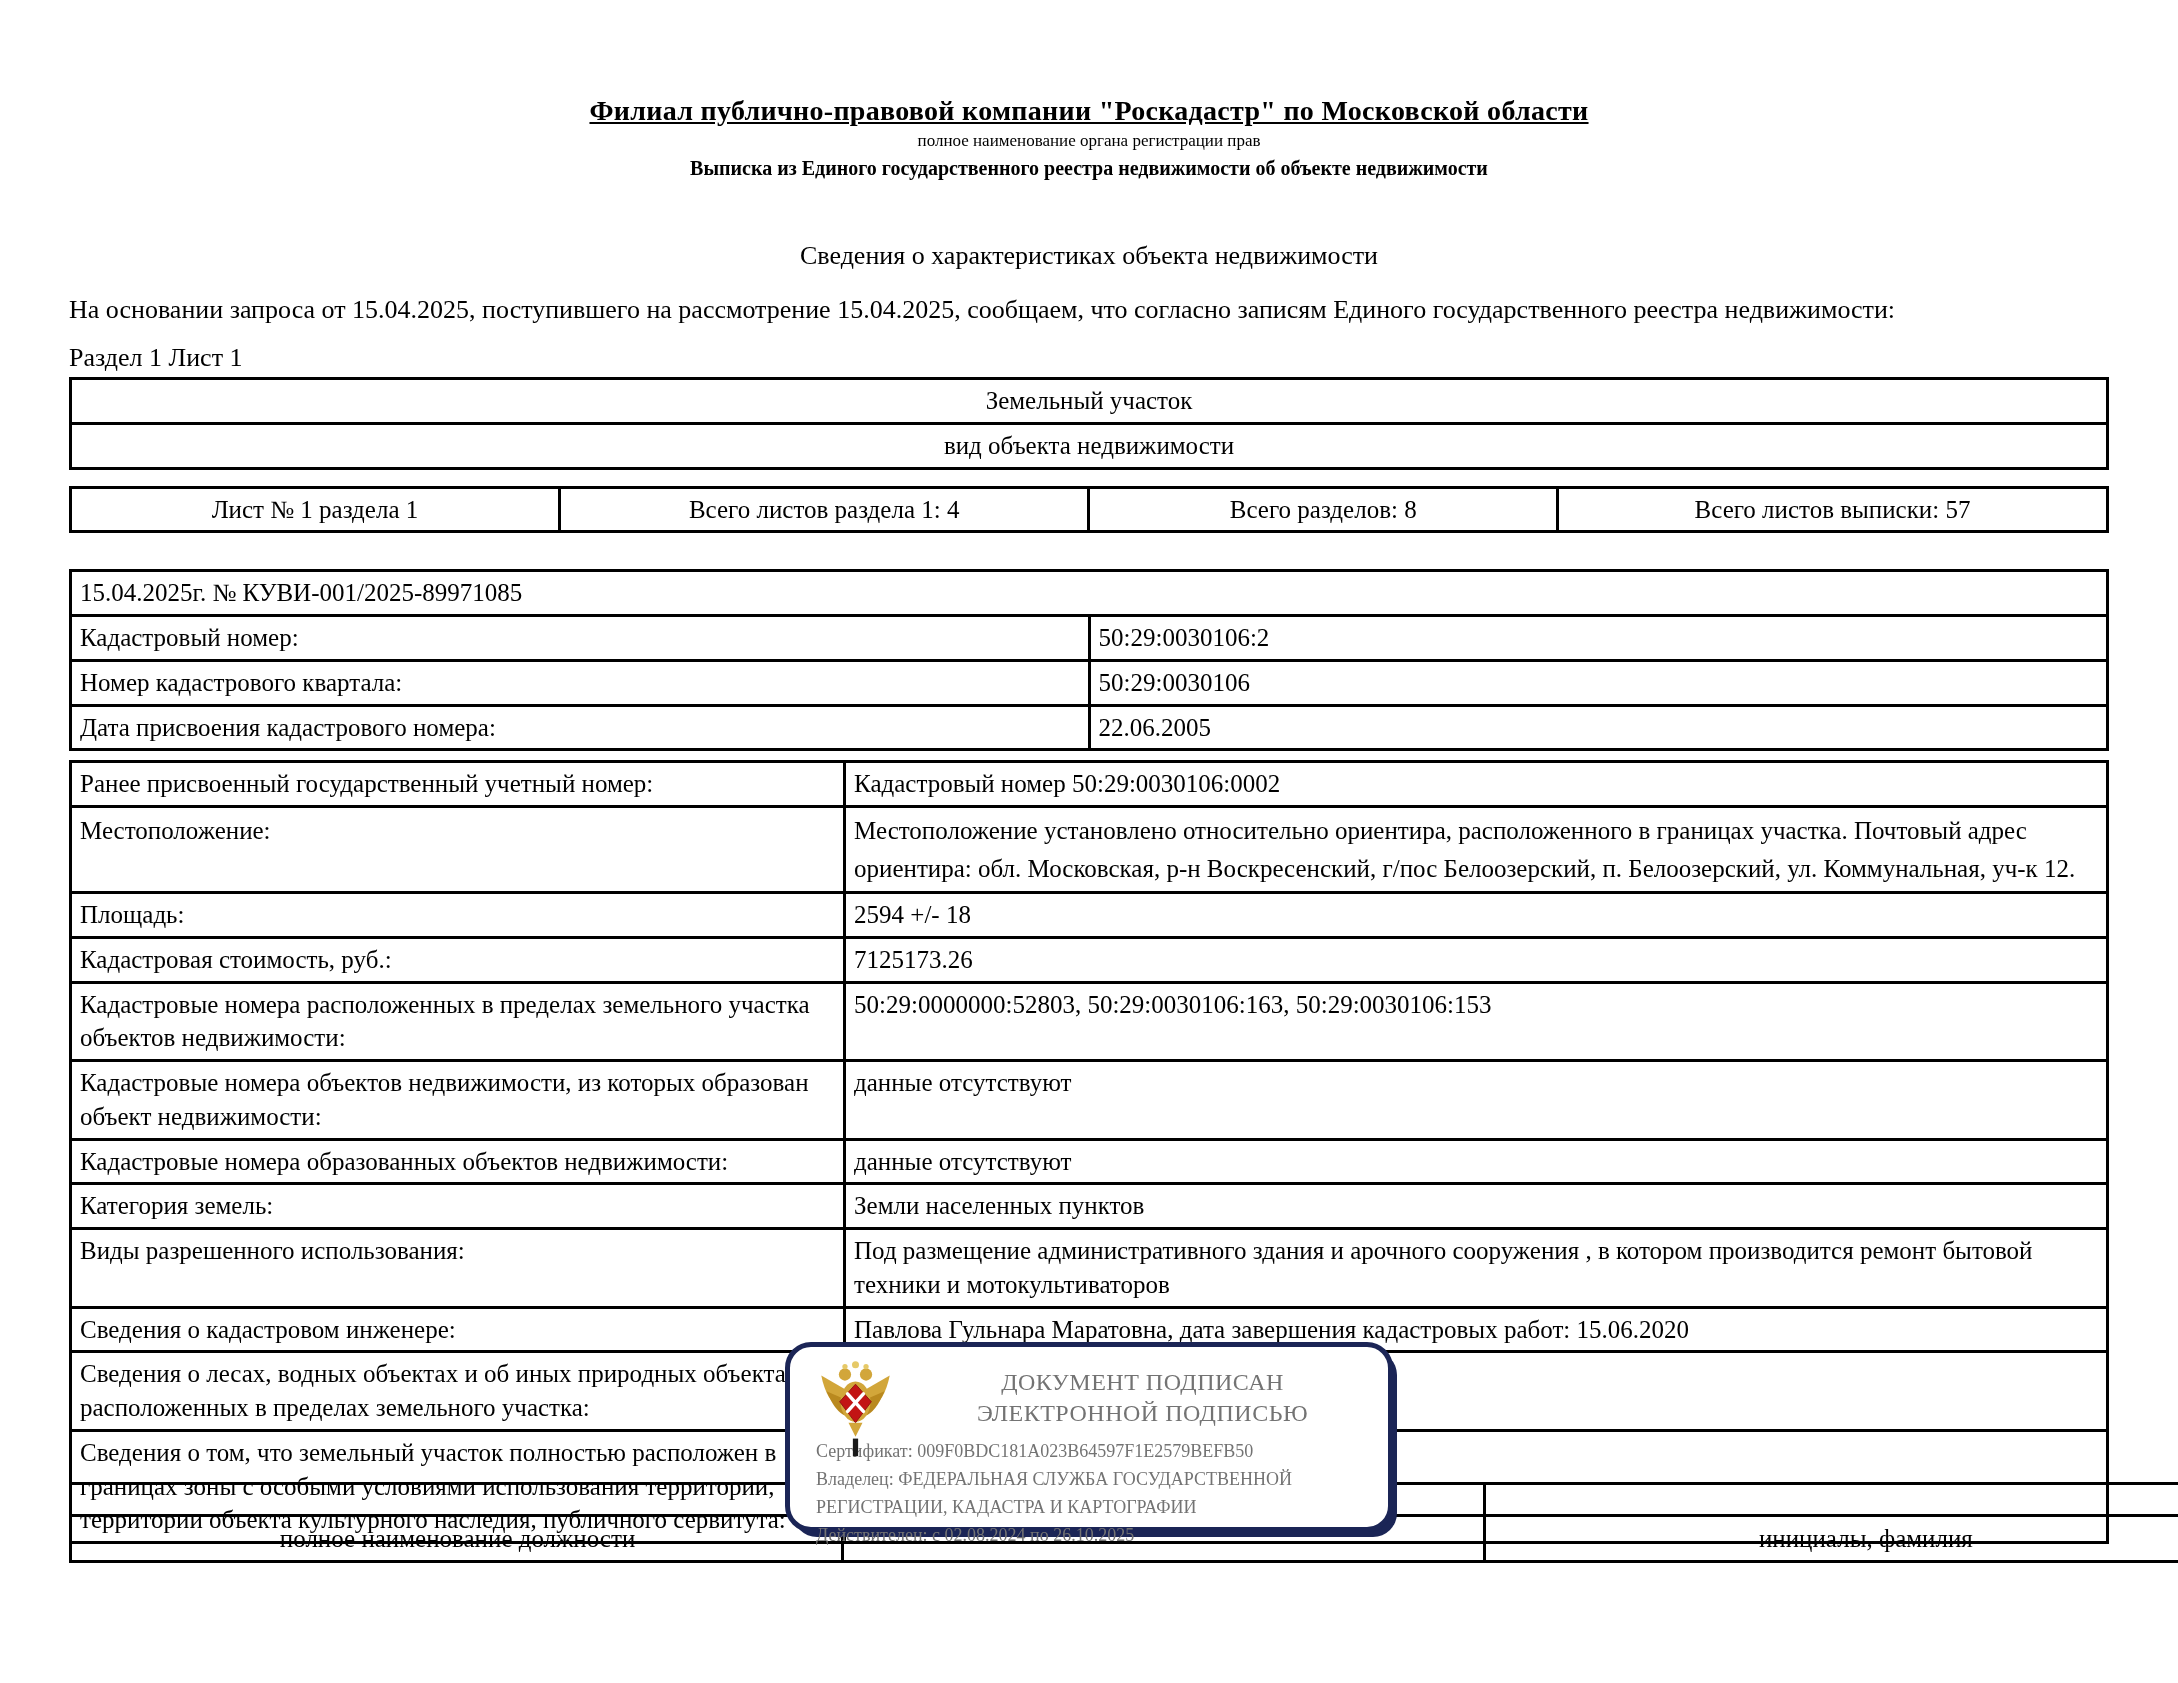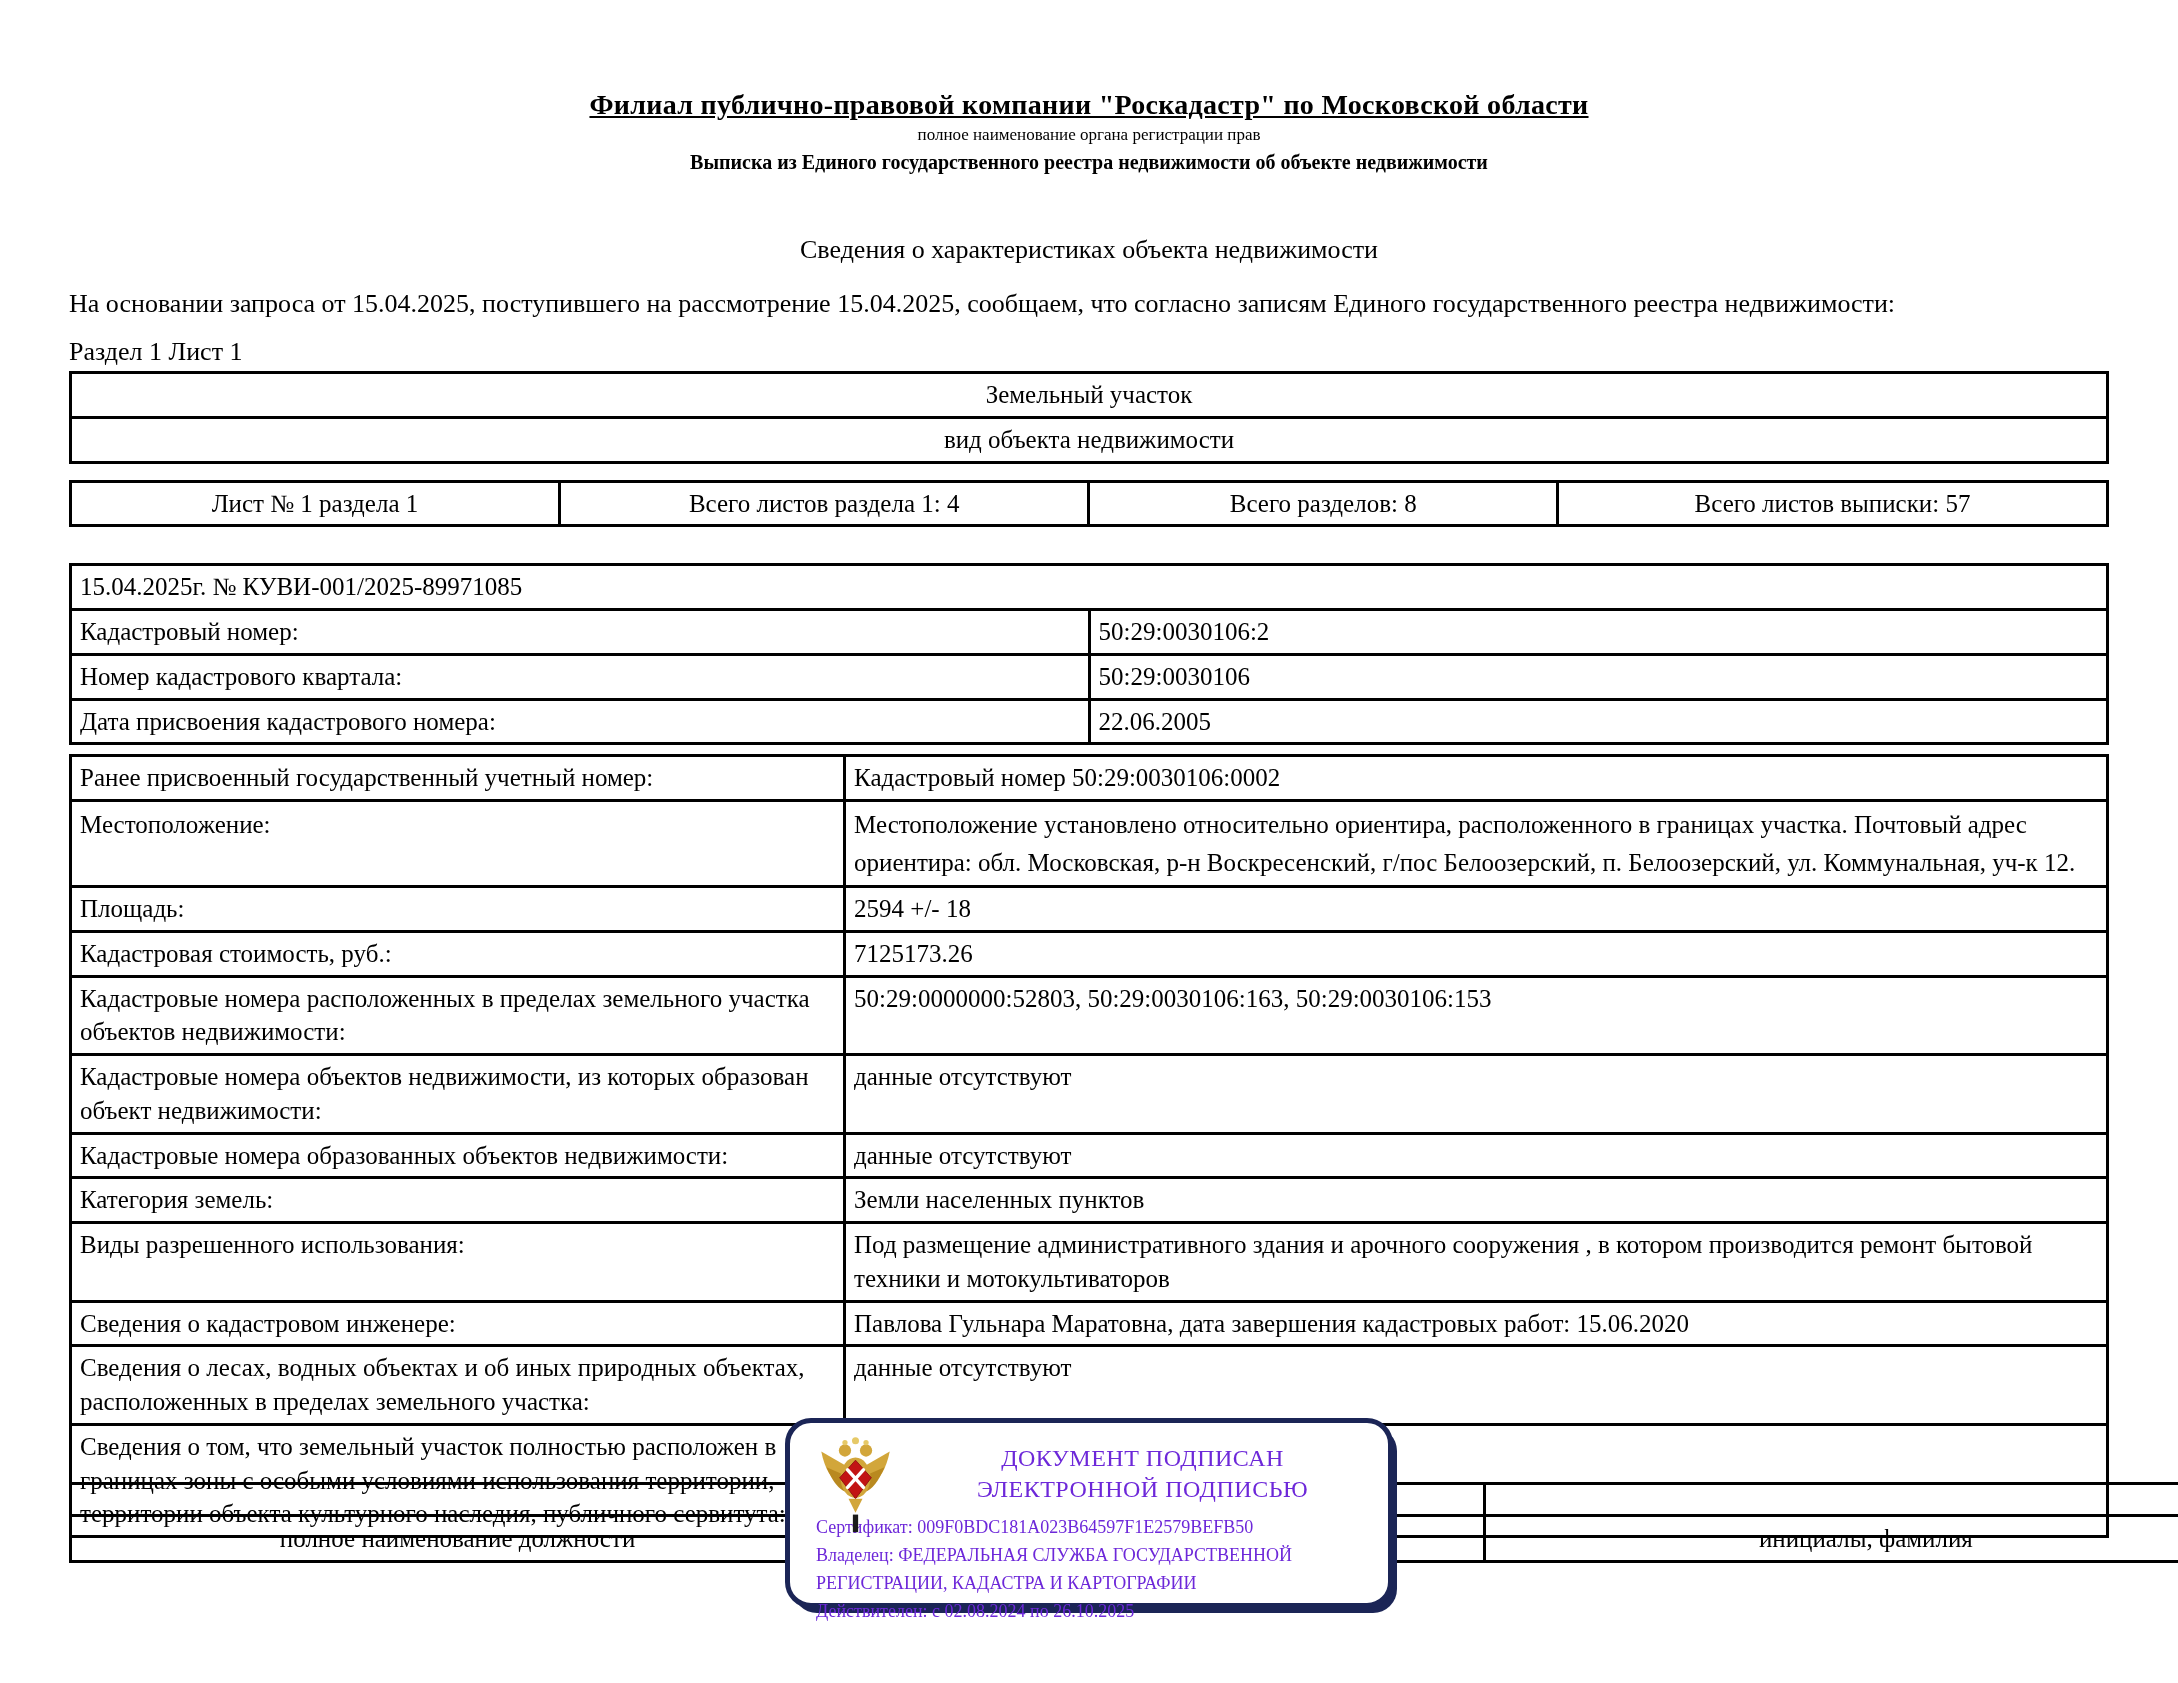--- a/index.html
+++ b/index.html
@@ -8,21 +8,21 @@
     font-family: "Liberation Serif", "DejaVu Serif", serif;
     color: #000;
   }
   .page {
     position: relative;
     width: 2178px;
     height: 1683px;
     background: #fff;
     overflow: hidden;
   }
-  .content { padding: 2px 69px; }
+  .content { padding: 8px 69px; }
 
   
   .doc-header { text-align: center; padding-top: 87px; }
   .org-name {
     font-size: 28px;
     font-weight: bold;
     text-decoration: underline;
     letter-spacing: 0.3px;
   }
   .org-caption { font-size: 17px; margin-top: 4px; }
@@ -62,31 +62,31 @@
   .bottom-table td { text-align: center; }
   .bottom-table .r1 td { height: 32px; }
   .bottom-table .r2 td { height: 46px; vertical-align: middle; padding-left: 10px; }
   .bt-c1 { width: 35.5%; }
   .bt-c2 { width: 29.5%; }
   .bt-c3 { width: 35%; }
 
   
   .stamp {
     position: absolute;
-    top: 1418px;
+    top: 1342px;
     left: 50%;
     transform: translateX(-50%);
     width: 608px;
     height: 190px;
     background: #fff;
     border: 5px solid #1b2556;
     border-radius: 26px;
     box-shadow: 6px 7px 0 -2px #1b2556;
     z-index: 5;
-    color: #6d28d9;
+    color: #737373;
   }
   .stamp-emblem {
     position: absolute;
     left: 26px;
     top: 8px;
     width: 79px;
     height: 111px;
   }
   .stamp-head {
     margin: 20px 10px 0 117px;

